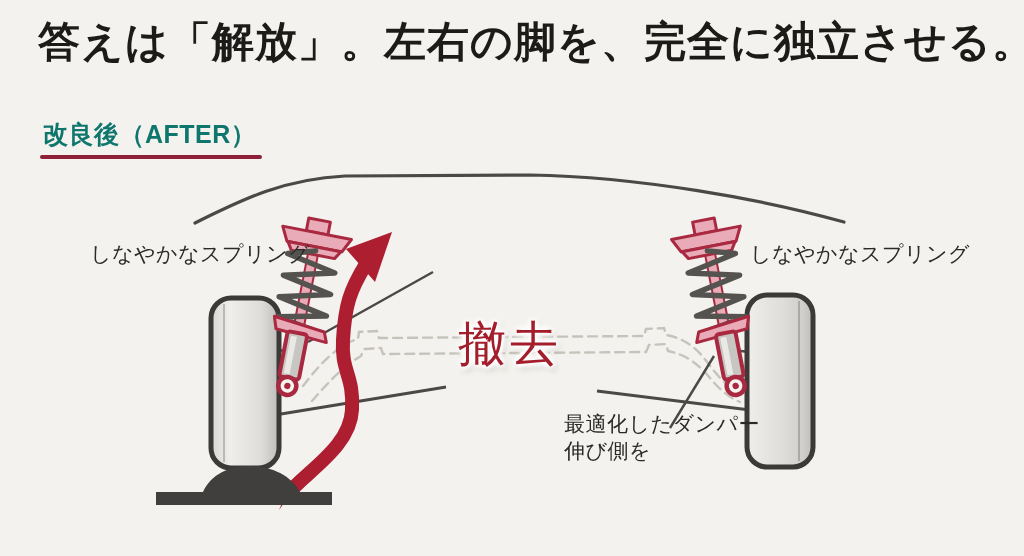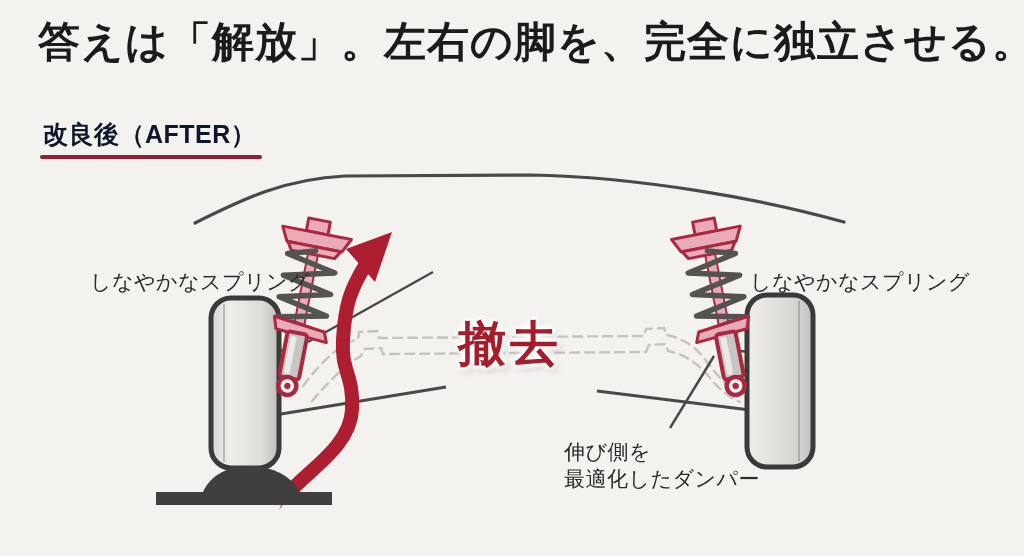--- a/index.html
+++ b/index.html
@@ -13,38 +13,38 @@
   }
   .title{
     position:absolute;left:38px;top:18px;width:960px;
     font-family:"Liberation Serif","DejaVu Serif",serif;
     font-weight:bold;font-size:42px;line-height:1.15;
     letter-spacing:1px;color:var(--ink,#1c1b19);
     margin:0;white-space:nowrap;
   }
   .stage-label{
     position:absolute;left:43px;top:118px;
-    font-size:25px;font-weight:bold;color:#0f172a;
+    font-size:25px;font-weight:bold;color:#0f766e;
     letter-spacing:0.5px;
   }
   .stage-underline{
     position:absolute;left:40px;top:155px;width:222px;height:4px;
     background:var(--underline,#8e2138);border-radius:2px;
   }
   .anno{
     position:absolute;font-size:21px;font-weight:500;
-    color:var(--label,#2b2a28);letter-spacing:0.5px;white-space:nowrap;margin-top:28px;
+    color:var(--label,#2b2a28);letter-spacing:0.5px;white-space:nowrap;
   }
   .anno-left-spring{left:90px;top:240px;}
   .anno-center-damper{left:414px;top:240px;}
   .anno-right-spring{left:750px;top:240px;}
   .anno-right-damper{left:564px;top:410px;line-height:1.3;white-space:normal;width:220px;}
   .removal{
     position:absolute;left:458px;top:312px;
-    font-size:48px;font-weight:700;letter-spacing:4px;
+    font-size:48px;font-weight:400;letter-spacing:4px;
     color:var(--removal-red,#a41d2b);
     text-shadow:0 0 2px #fff,0 0 4px #fff,0 0 7px #fff,2px 2px 5px #fff,-2px 2px 5px #fff,2px -2px 5px #fff,-2px -2px 5px #fff,3px 4px 6px rgba(120,120,110,.45);
   }
   svg{position:absolute;left:0;top:0;}
 </style>
 </head>
 <body>
 
 <div id="stage" style="--bg: #f4f2ee; --ink: #1c1b19; --label: #2b2a28; --underline: #8e2138; --removal-red: #a41d2b; --accent-red: #ae1e31; --crimson-stroke: #a92a40; --pink-fill: #e9abb7; --gray-line: #4a4947; --coil-gray: #55534f; --dash-gray: #c6c3bc; --wheel-edge: #3b3a38; --wheel-fill: #e6e5e1; --wheel-fill-dark: #c8c7c3; --damper-gray: #c8c6c2; --ground: #403f3d;">
 
@@ -132,18 +132,18 @@
       <path d="M286,496 C283,501 281,505 279,510 C283,504 287,499 292,493 Z" fill="var(--accent-red)"></path>
       <polygon points="392,232 346,249 375,282" fill="var(--accent-red)"></polygon>
     </g>
 
     <path d="M156,505 L332,505 L332,492 L300,492 C290,473 268,466 249,466 C230,466 211,474 203,492 L156,492 Z" fill="var(--ground)"></path>
   </svg>
 
   <div class="anno anno-left-spring">しなやかなスプリング</div>
   <div class="anno anno-right-spring">しなやかなスプリング</div>
   <div class="anno anno-right-damper">
+    <div>最適化したダンパー</div>
     <div>伸び側を</div>
-    <div>最適化したダンパー</div>
   </div>
   <div class="removal">撤去</div>
 
 </div>
 
 </body></html>

